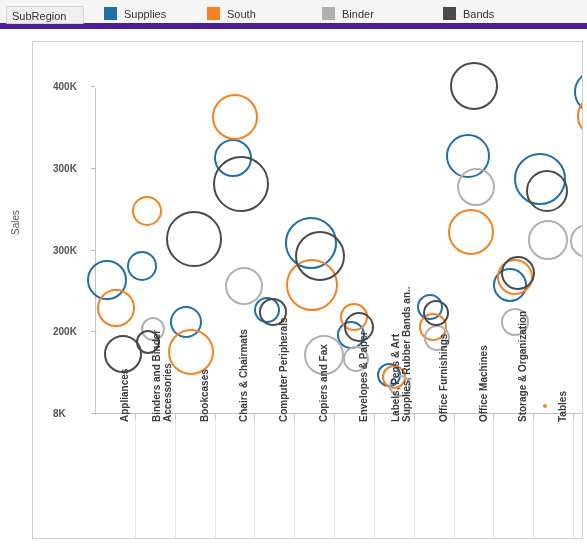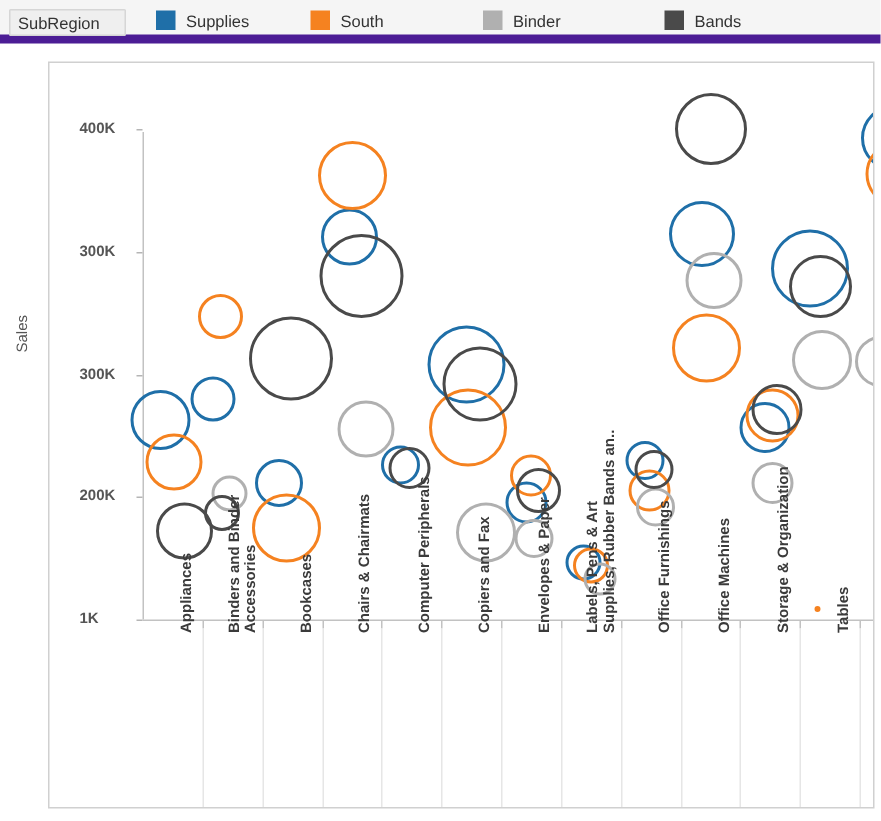--- a/index.html
+++ b/index.html
@@ -113,21 +113,21 @@
 
 <div id="axis-title-outer" style="position:absolute;left:10px;top:230px;">
   <span style="display:inline-block;transform:rotate(-90deg);transform-origin:left top;font-size:10px;color:#555;white-space:nowrap;">Sales</span>
 </div>
 
 <div id="plot-frame">
   <div id="plot-canvas">
     <div id="yaxis-line"></div>
     <div id="xaxis-line"></div>
     <div id="ytick-layer">
-        <div class="ytick-label" style="top: 371px; left: 20px;">1K</div>
+        <div class="ytick-label" style="top: 371px; left: 20px;">8K</div>
         <div class="ytick-mark" style="top: 371px; left: 58px;"></div>
         <div class="ytick-label" style="top: 289.333px; left: 20px;">200K</div>
         <div class="ytick-mark" style="top: 289.333px; left: 58px;"></div>
         <div class="ytick-label" style="top: 207.667px; left: 20px;">300K</div>
         <div class="ytick-mark" style="top: 207.667px; left: 58px;"></div>
         <div class="ytick-label" style="top: 126px; left: 20px;">300K</div>
         <div class="ytick-mark" style="top: 126px; left: 58px;"></div>
         <div class="ytick-label" style="top: 44.3333px; left: 20px;">400K</div>
         <div class="ytick-mark" style="top: 44.3333px; left: 58px;"></div>
       </div>

